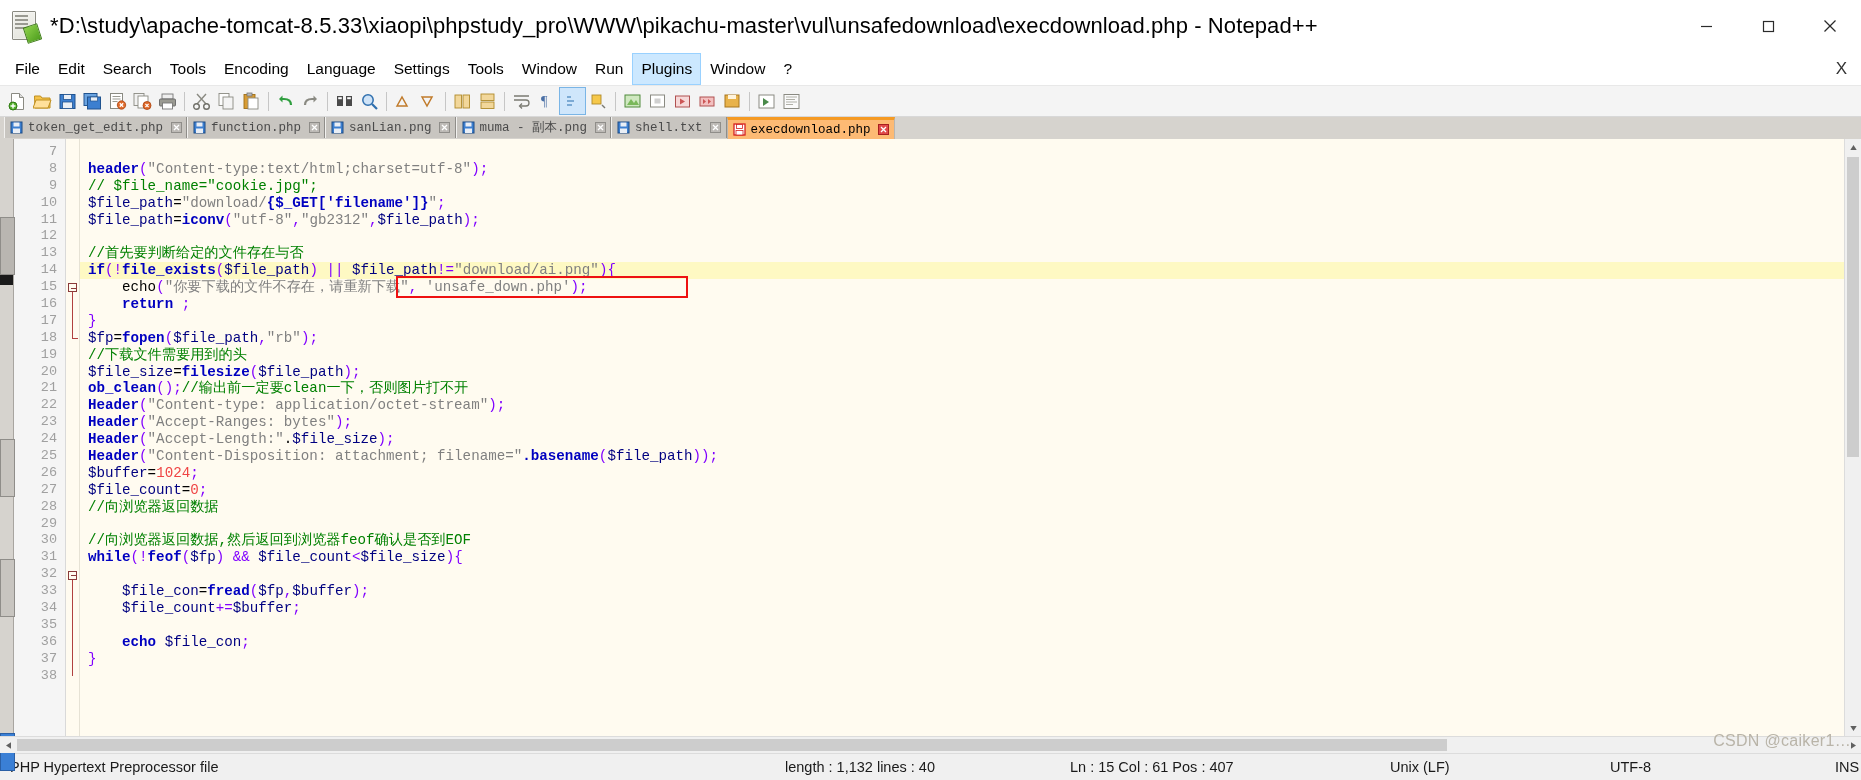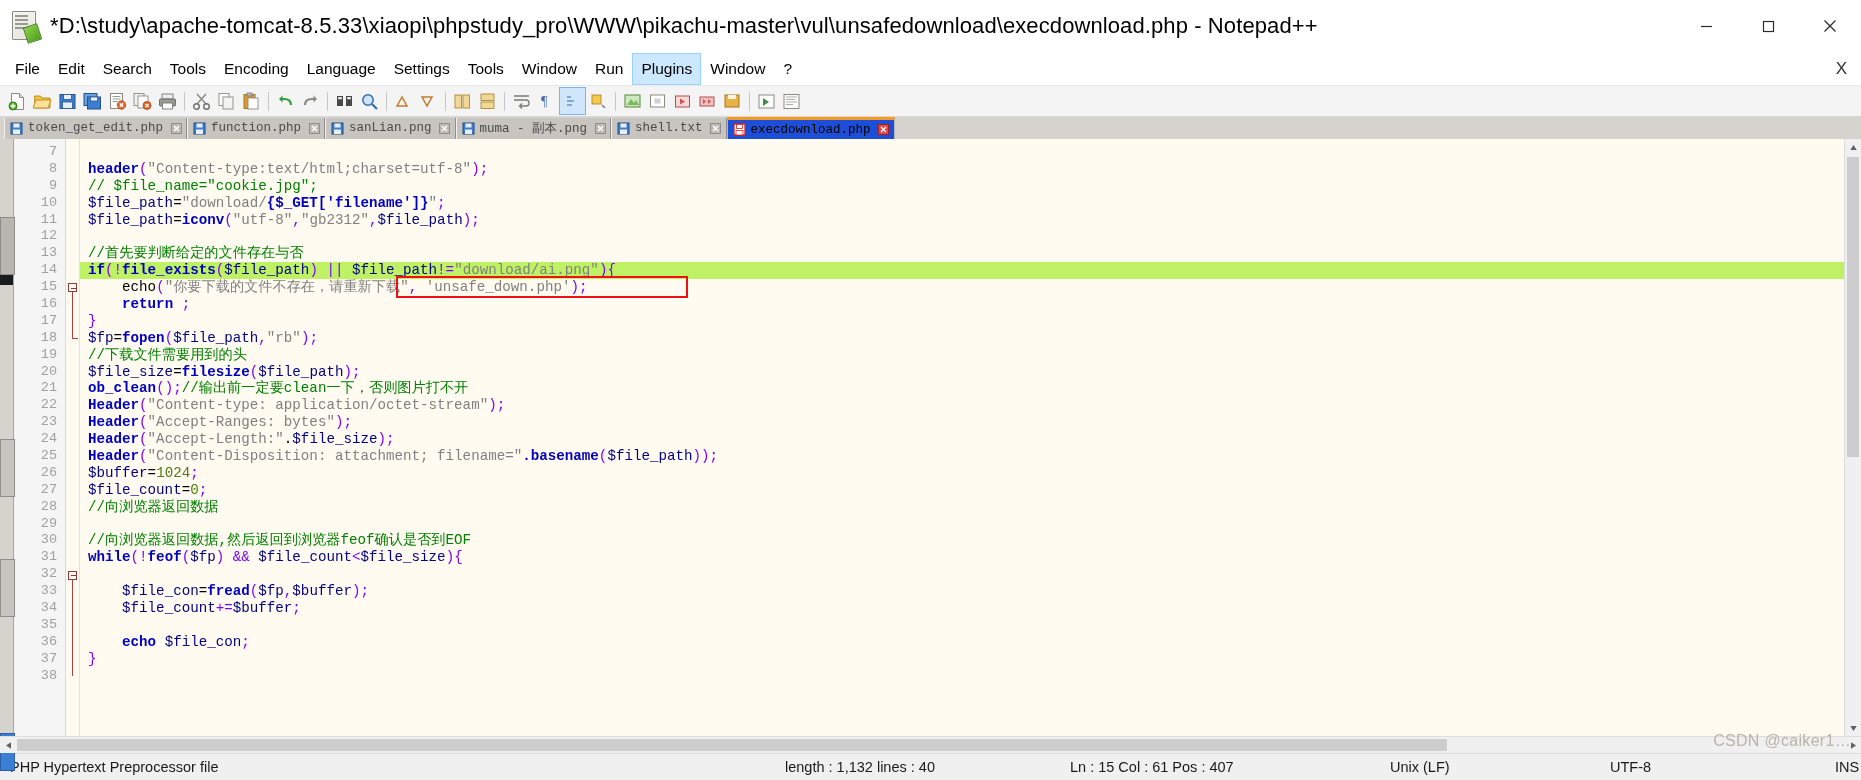--- a/index.html
+++ b/index.html
@@ -63,36 +63,36 @@
   .toolbar{
     height:30px;flex:0 0 30px;background:#f4f4f4;display:flex;align-items:center;
     padding-left:5px;border-bottom:1px solid #d8d8d8;gap:0px;
   }
   .tb{width:25px;height:26px;display:flex;align-items:center;justify-content:center;position:relative;}
   .tb svg{display:block;}
   .tbsep{width:1px;height:19px;background:#c6c6c6;margin:0 4px;flex:0 0 1px;}
 
   
   .tabbar{
-    height:22px;flex:0 0 22px;background:#d6d3ce;display:flex;align-items:center;
+    height:22px;flex:0 0 22px;background:#d6d3ce;display:flex;align-items:flex-start;
     padding-left:4px;
   }
   .tab{
     height:21px;display:flex;align-items:center;gap:5px;padding:0 4px 0 5px;
     background:#c8c5c0;border-left:1px solid #f2f1ef;border-right:1px solid #8f8d89;
     font-family:"Liberation Mono",monospace;font-size:12.5px;color:#4a4a4a;
     white-space:nowrap;position:relative;box-sizing:border-box;
   }
   .tab .tabicon{width:13px;height:13px;flex:0 0 13px;}
   .tab .tabclose{
     width:12px;height:12px;flex:0 0 12px;display:flex;align-items:center;justify-content:center;
     margin-left:2px;
   }
   .tab.active{
-    background:#1d4ed8;color:#000;height:22px;border-top:3px solid #f59a23;
+    background:#fdba74;color:#000;height:22px;border-top:3px solid #f59a23;
     border-left:1px solid #b9b6b1;border-right:1px solid #b9b6b1;
   }
 
   
   .editor-wrap{flex:1 1 auto;display:flex;min-height:0;background:#fffbf0;position:relative;}
   .doc-tab-left{
     width:13px;flex:0 0 13px;background:#d6d3ce;position:relative;border-right:1px solid #a8a5a0;
   }
   .doc-tab-left .vtab{
     position:absolute;left:0;width:13px;background:#b9b6b1;border:1px solid #8f8d89;
@@ -120,29 +120,29 @@
   .fold .fm:after{content:"";position:absolute;left:1.5px;top:3.5px;width:5px;height:1px;background:#8a3a3a;}
   .fold .fline{position:absolute;left:6px;width:1px;background:#b04040;}
   .fold .fend{position:absolute;left:6px;width:6px;height:1px;background:#b04040;}
 
   .code{
     flex:1 1 auto;position:relative;overflow:hidden;padding-top:5px;
     font-family:"Liberation Mono",monospace;font-size:14.2px;
     background:#fffbf0;box-sizing:border-box;
   }
   .code .row{height:16.9px;line-height:16.9px;white-space:pre;padding-left:8px;}
-  .code .row.hl{background:#bef264;}
+  .code .row.hl{background:#fef9c3;}
 
   
   .t-kw{color:#0000c0;font-weight:bold;}
   .t-fn{color:#0000c0;font-weight:bold;}
   .t-var{color:#000080;font-family:Liberation Mono, monospace;}
   .t-str{color:#808080;}
   .t-cmt{color:#008000;}
-  .t-num{color:#4d7c0f;font-family:Liberation Mono, monospace;}
+  .t-num{color:#ef4444;font-family:Liberation Mono, monospace;}
   .t-op{color:#8000ff;}
   .t-punc{color:#8000ff;}
   .t-plain{color:#000000;}
   .t-brace{color:#8000ff;}
 
   .redbox{
     position:absolute;border:2.5px solid #ee1111;box-sizing:border-box;pointer-events:none;
   }
 
   

